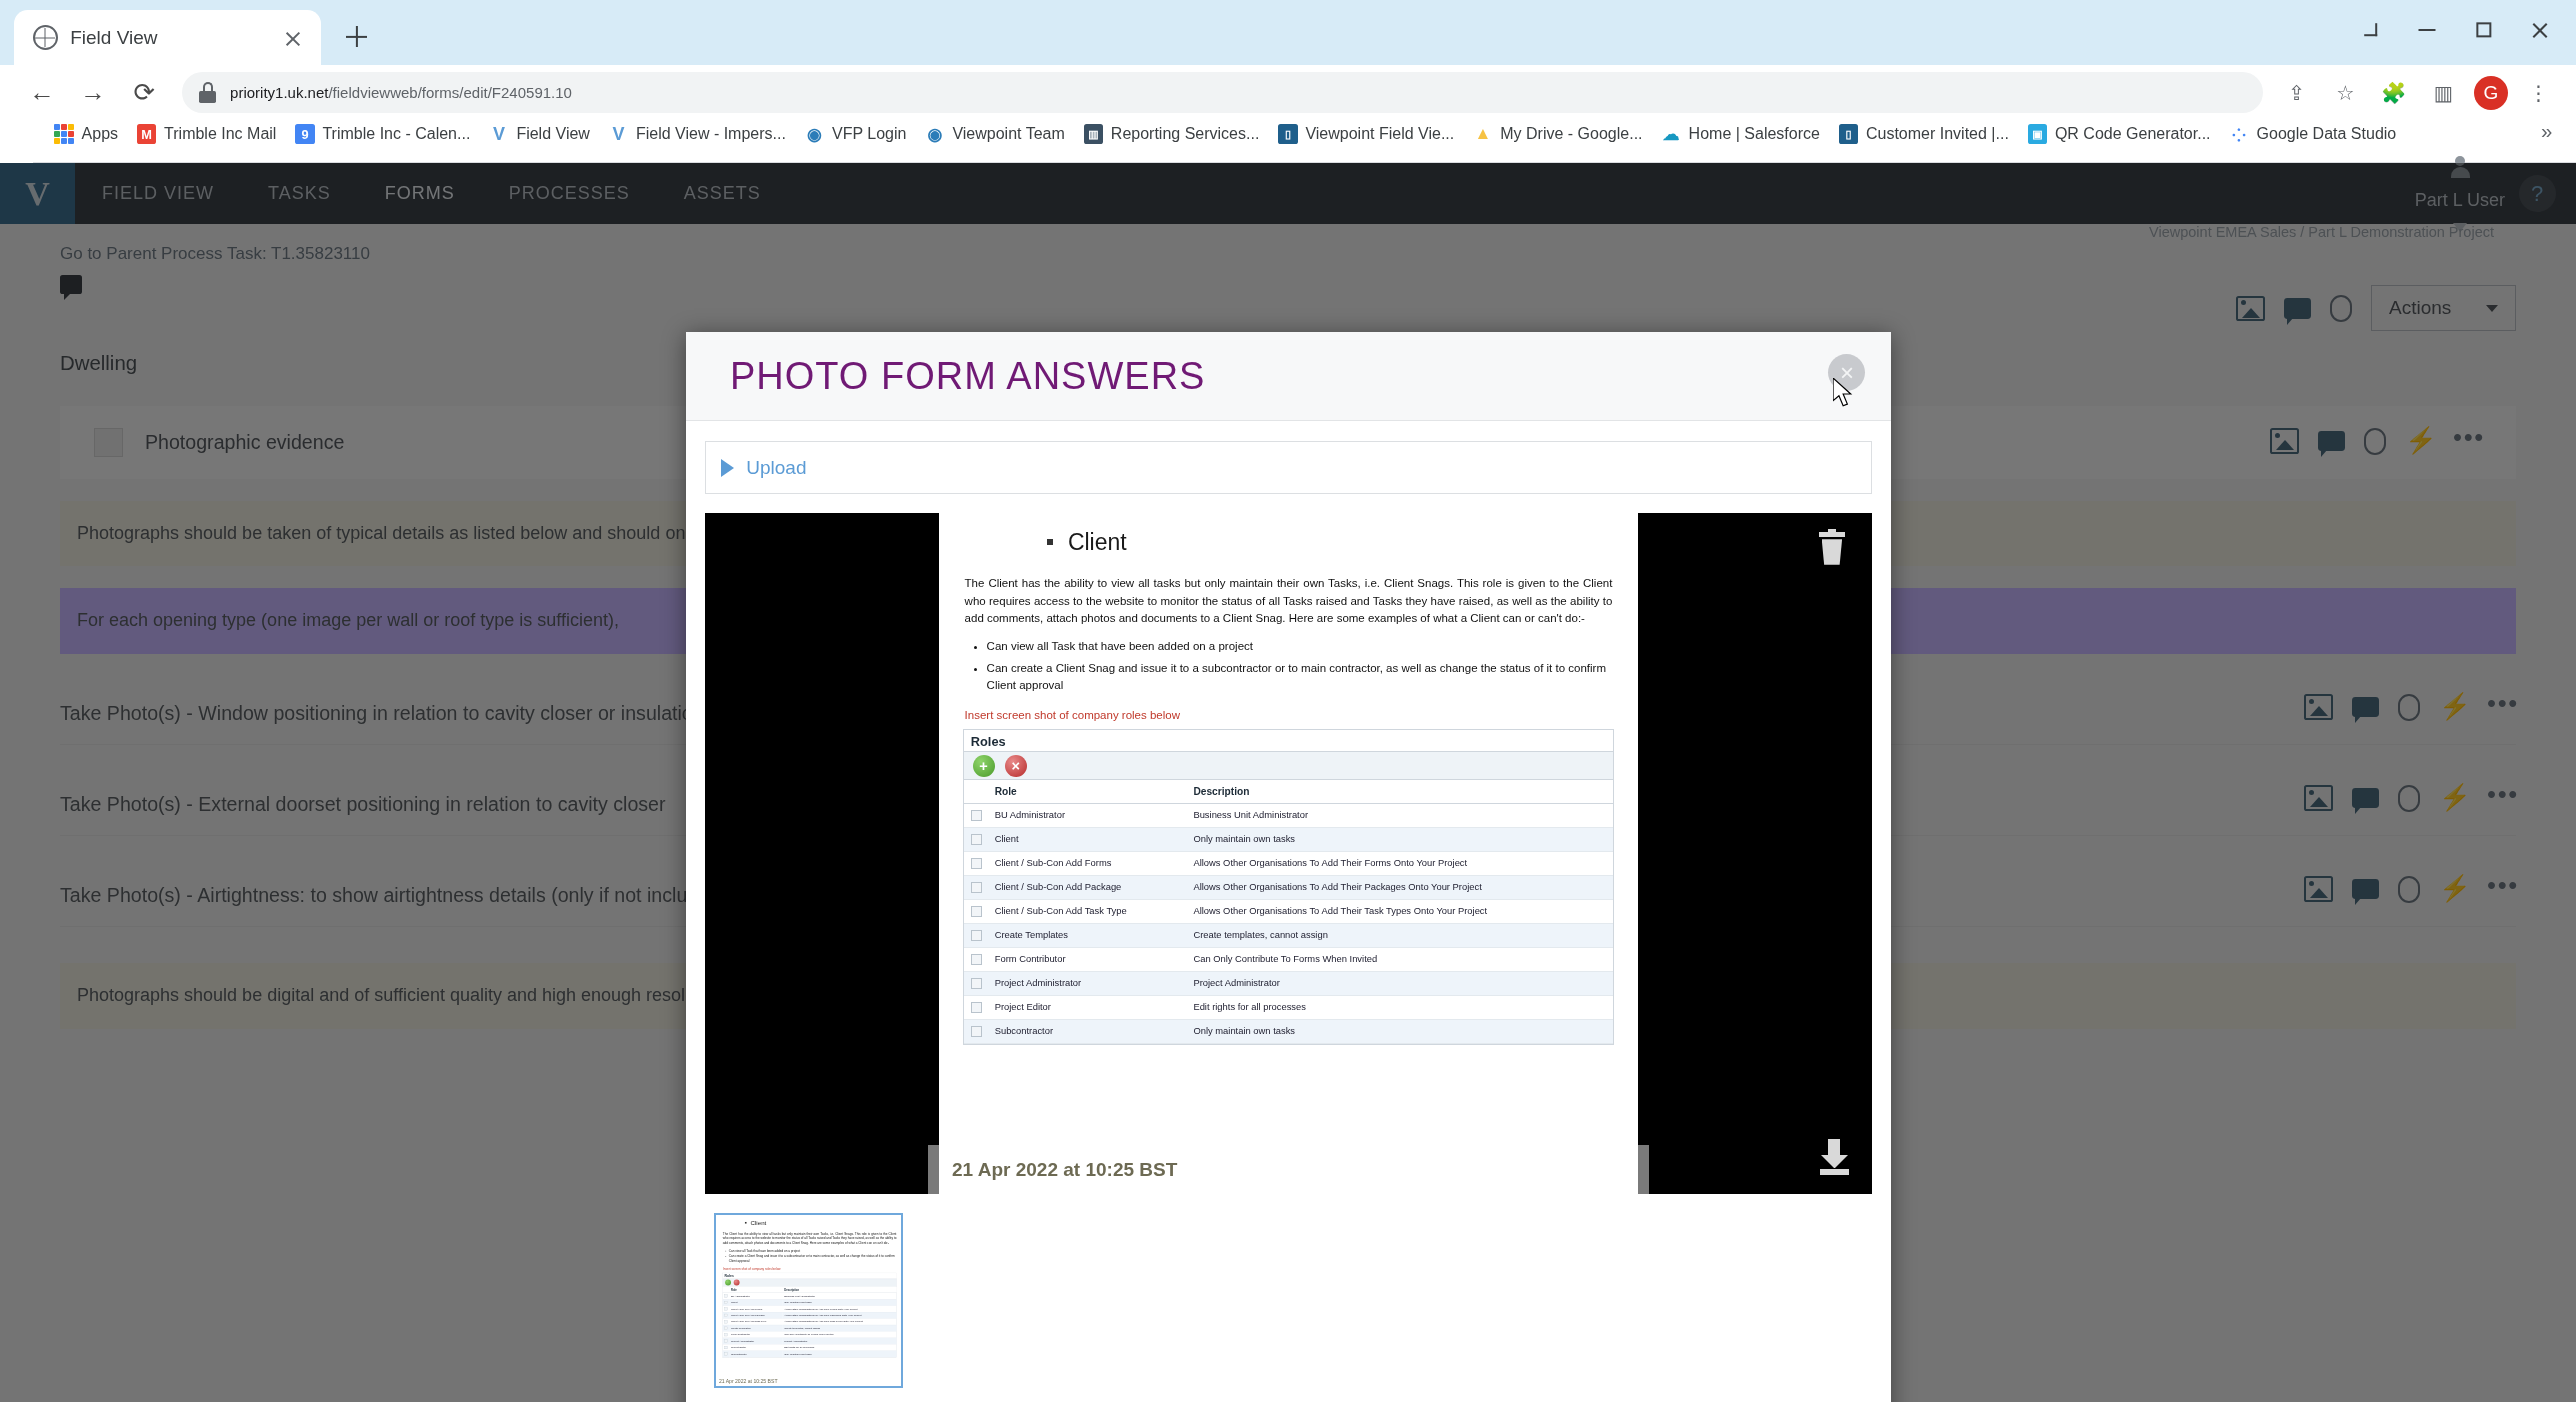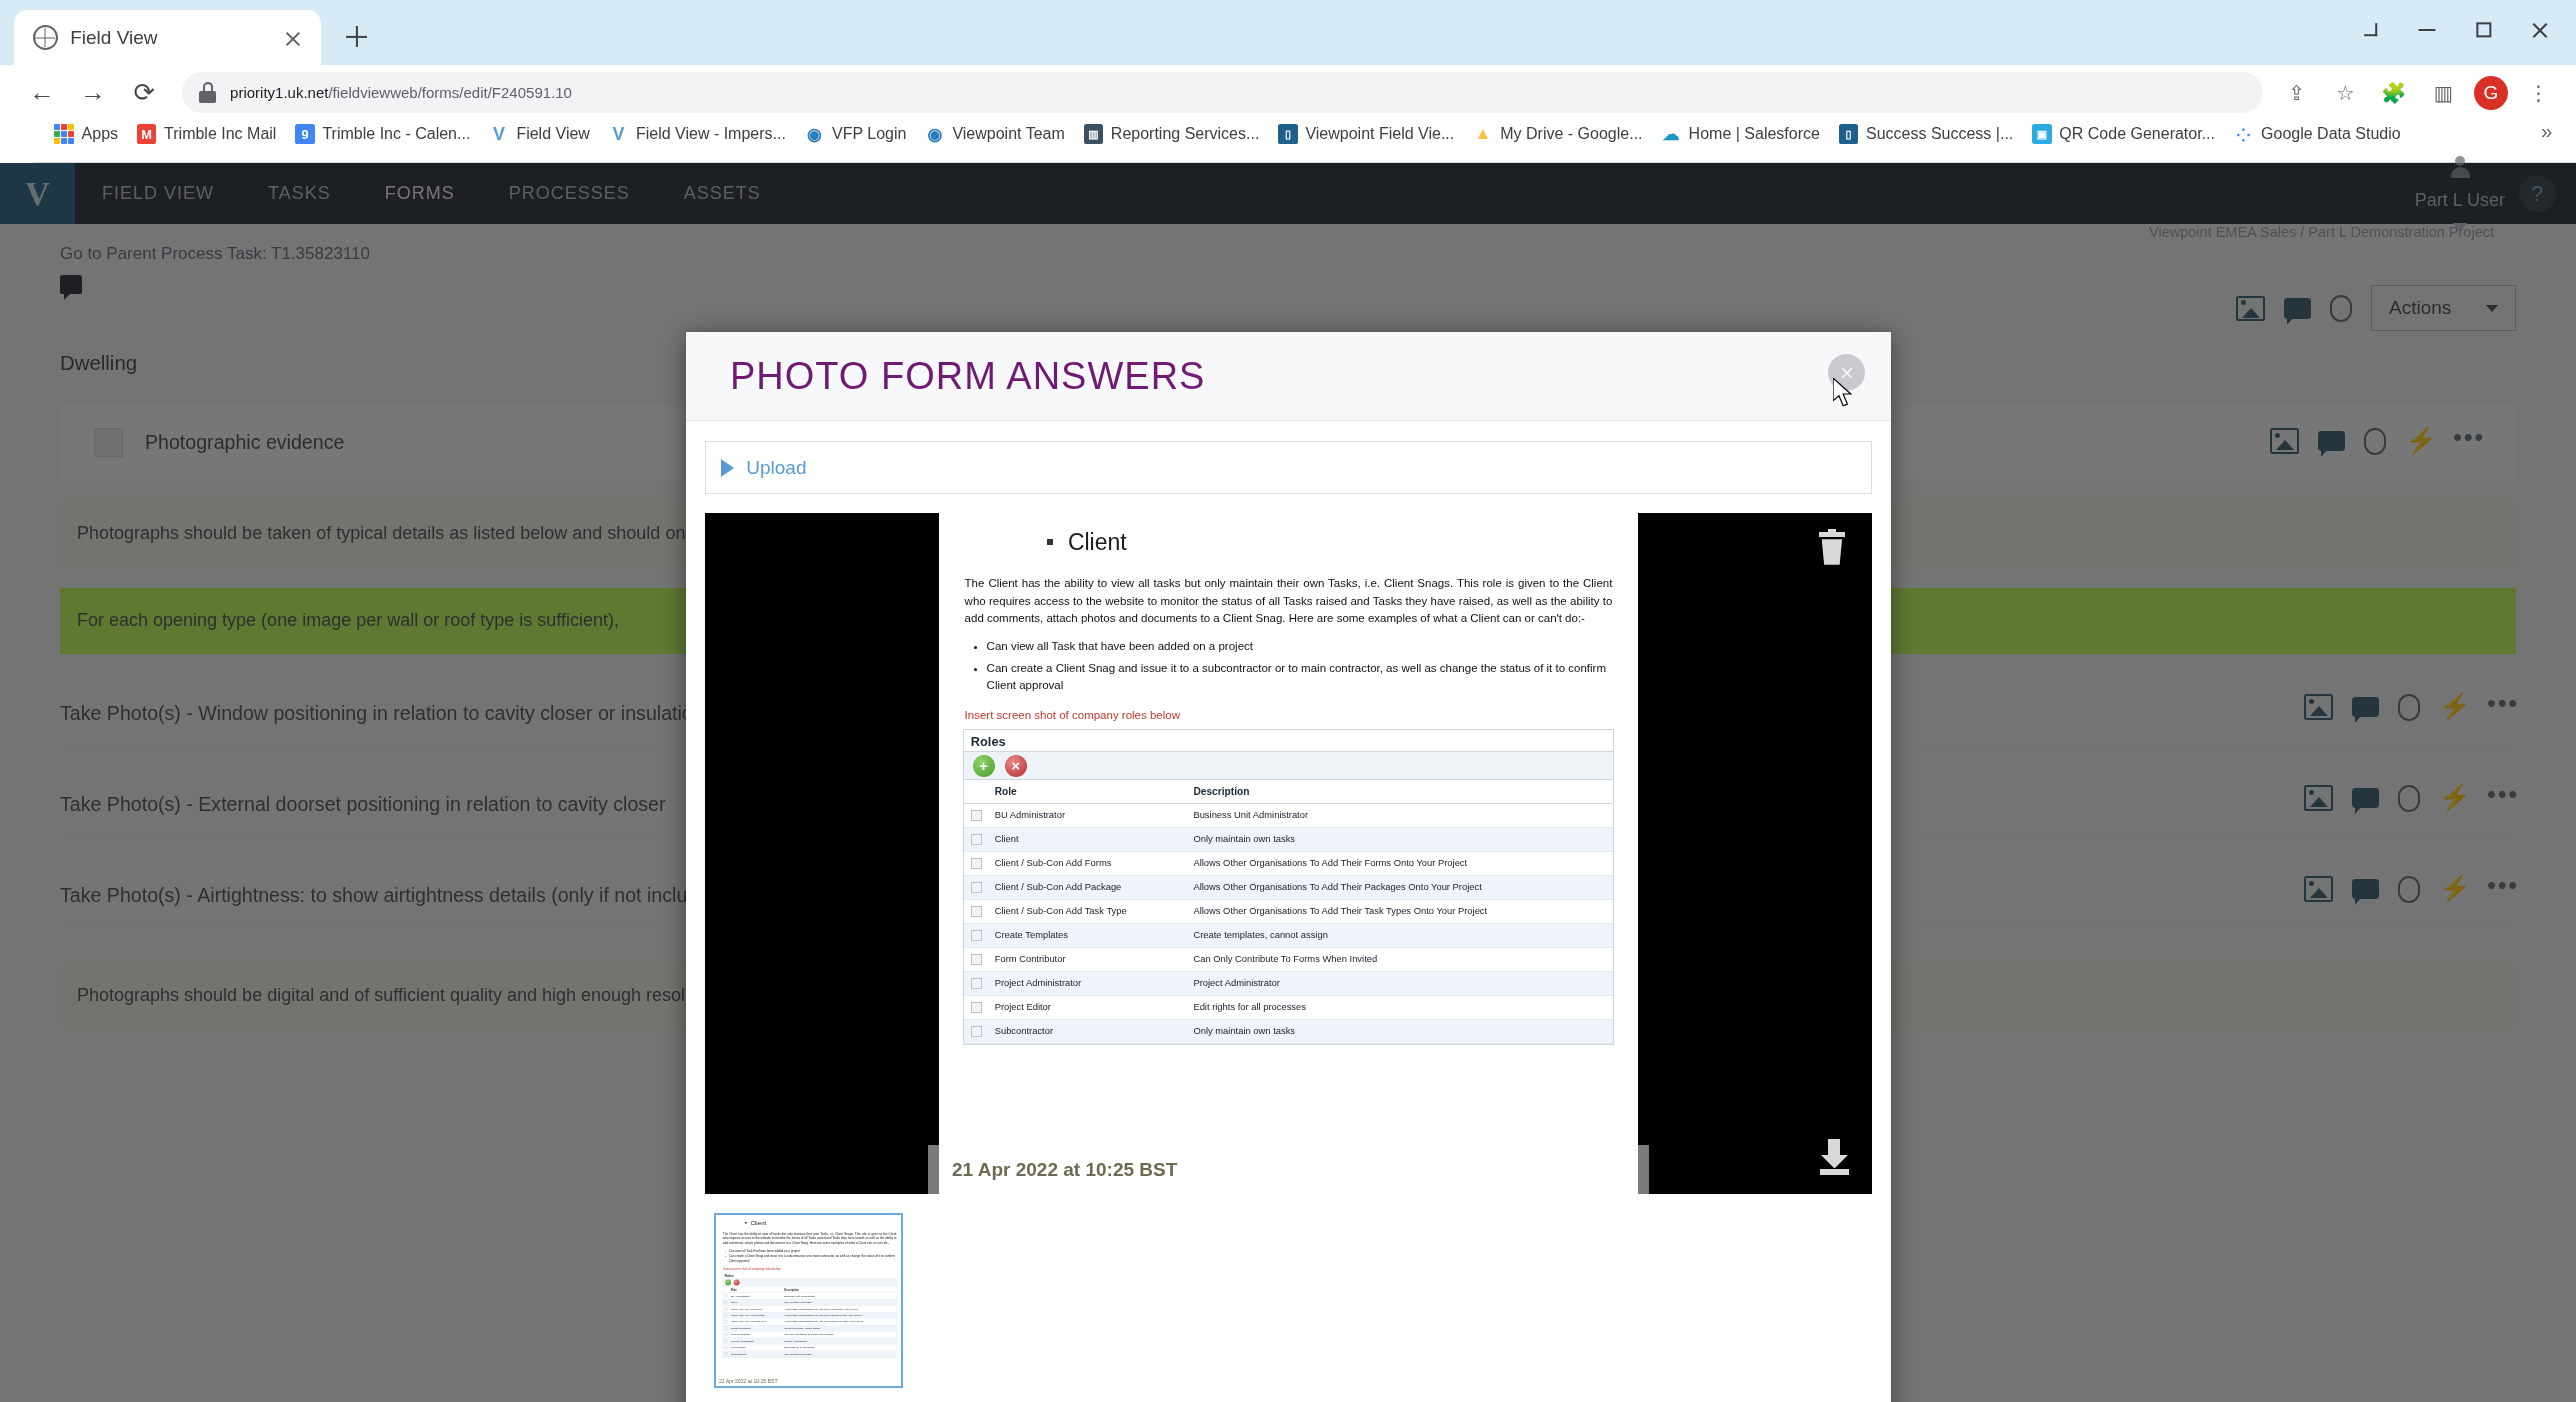--- a/index.html
+++ b/index.html
@@ -195,21 +195,21 @@
     padding: 0 17px; font-size: 19px; color: #55595e; cursor: pointer;
   }
   .caret-sm { width:0;height:0;border-left:6px solid transparent;border-right:6px solid transparent;border-top:7.7px solid #55595e; }
 
   .section-label { font-size: 20.4px; color: #4d5257; margin-top: 58px; }
   .q-card { background: #eeeeee; margin-top: 31px; height: 73px; display:flex; align-items:center; padding: 0 34px; gap: 22px; position: relative; }
   .q-checkbox { width: 29px; height: 29px; background: #e2e2e2; border: 0.9px solid #cfcfcf; flex: 0 0 29px; cursor: pointer; }
   .q-label { font-size: 19.6px; color: #55595e; }
 
   .note-band { background: #e8e6da; padding: 19px 17px; margin-top: 22px; font-size: 18px; color: #5a5f63; line-height: 1.55; }
-  .note-band.alt { background: #bef264; }
+  .note-band.alt { background: #c4b5fd; }
   .row-band { margin-top: 29px; padding: 19px 0; font-size: 19.6px; color: #5a5f63; position: relative; border-bottom: 0.9px solid #dfdfdf; }
   .row-icons { position: absolute; right: 0; top: 10.2px; display: flex; align-items:center; gap: 19px; }
 
   
   #dim-overlay { position: absolute; inset: 0; background: rgba(0,0,0,0.50); }
 
   
   #photo-modal {
     position: absolute; left: 686px; top: 169px;
     width: 1205px; height: 1090px;
@@ -399,21 +399,21 @@
     <div class="bm">
         <span class="bm-ico" style="background:transparent;color:#f6c244;font-size:17px">▲</span>
         <span>My Drive - Google...</span>
       </div>
     <div class="bm">
         <span class="bm-ico" style="background:transparent;color:#1798c1;font-size:17px">☁</span>
         <span>Home | Salesforce</span>
       </div>
     <div class="bm">
         <span class="bm-ico" style="background:#1f5f8b;font-size:11px">▯</span>
-        <span>Success Success |...</span>
+        <span>Customer Invited |...</span>
       </div>
     <div class="bm">
         <span class="bm-ico" style="background:#2aaae1;font-size:11px">▣</span>
         <span>QR Code Generator...</span>
       </div>
     <div class="bm">
         <span class="bm-ico" style="background:transparent;color:#4285f4;font-size:17px">⁘</span>
         <span>Google Data Studio</span>
       </div>
     <div class="bm-overflow">»</div>

